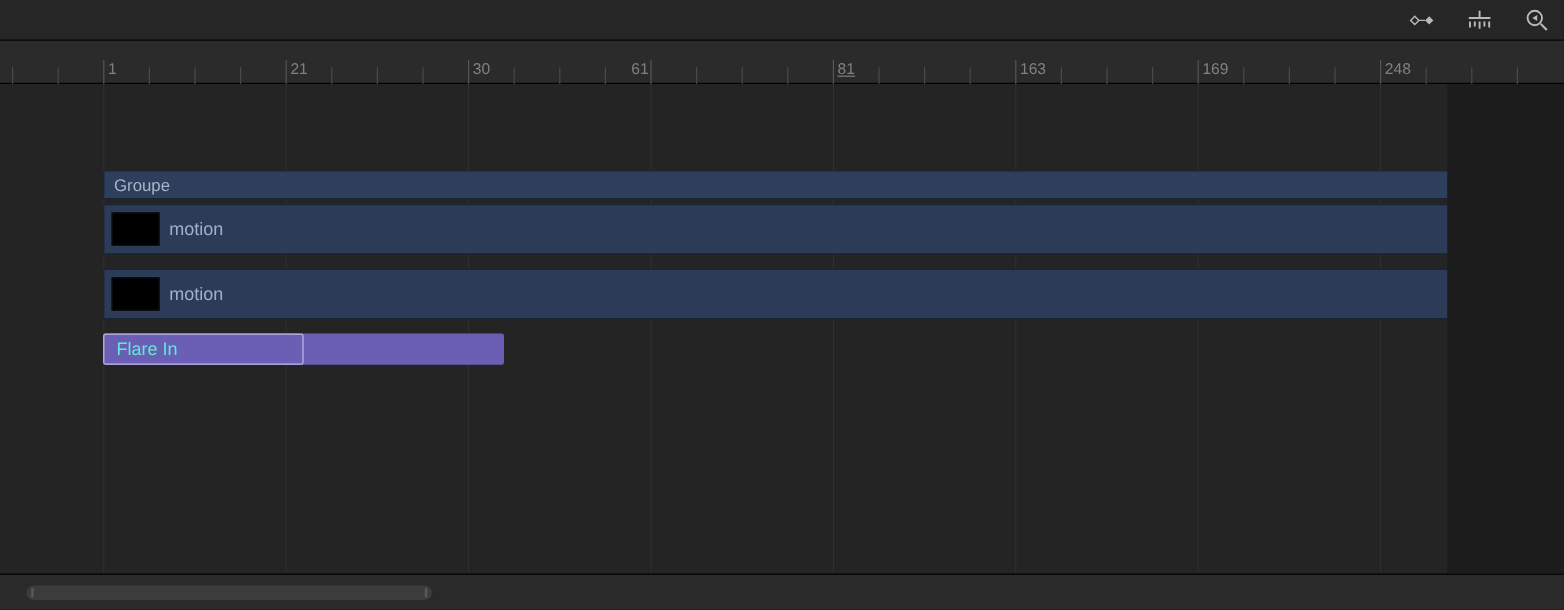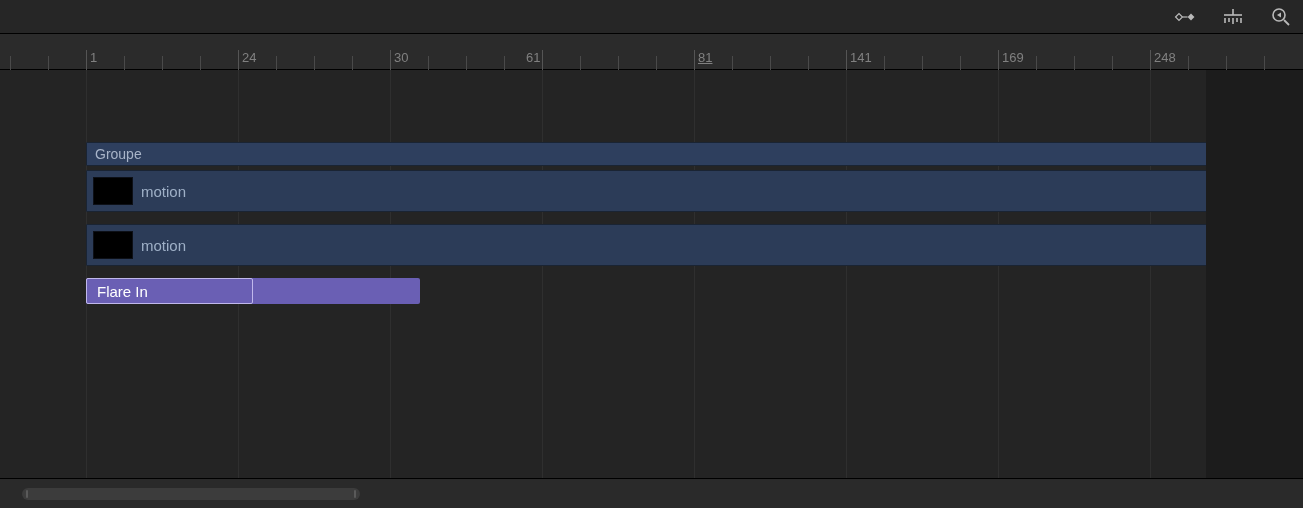--- a/index.html
+++ b/index.html
@@ -125,21 +125,21 @@
     display: flex;
     align-items: center;
     font-size: 15px;
     cursor: pointer;
   }
   .behavior-label-box {
     height: 100%;
     display: flex;
     align-items: center;
     padding: 0 10px;
-    color: #ffffff;
+    color: #5eead4;
     border: 1px solid #c0b8ec;
     border-radius: 2px;
     background: #6a5fb4;
   }
 
   
   .footer {
     position: absolute;
     left: 0; bottom: 0;
     width: 1303px; height: 30px;
@@ -198,29 +198,29 @@
       </svg>
     </div>
   </div>
 </div>
 
 <div class="ruler">
   <div class="ruler-inner" id="ruler-inner">
       <div class="major-tick" style="left: 86px;"></div>
       <div class="tick-label" style="left: 86px;">1</div>
       <div class="major-tick" style="left: 238px;"></div>
-      <div class="tick-label" style="left: 238px;">24</div>
+      <div class="tick-label" style="left: 238px;">21</div>
       <div class="major-tick" style="left: 390px;"></div>
       <div class="tick-label" style="left: 390px;">30</div>
       <div class="major-tick" style="left: 542px;"></div>
       <div class="tick-label" style="left: 522px;">61</div>
       <div class="major-tick" style="left: 694px;"></div>
       <div class="tick-label" style="left: 694px; text-decoration: underline;">81</div>
       <div class="major-tick" style="left: 846px;"></div>
-      <div class="tick-label" style="left: 846px;">141</div>
+      <div class="tick-label" style="left: 846px;">163</div>
       <div class="major-tick" style="left: 998px;"></div>
       <div class="tick-label" style="left: 998px;">169</div>
       <div class="major-tick" style="left: 1150px;"></div>
       <div class="tick-label" style="left: 1150px;">248</div>
       <div class="minor-tick" style="left: 124px;"></div>
       <div class="minor-tick" style="left: 162px;"></div>
       <div class="minor-tick" style="left: 200px;"></div>
       <div class="minor-tick" style="left: 276px;"></div>
       <div class="minor-tick" style="left: 314px;"></div>
       <div class="minor-tick" style="left: 352px;"></div>

